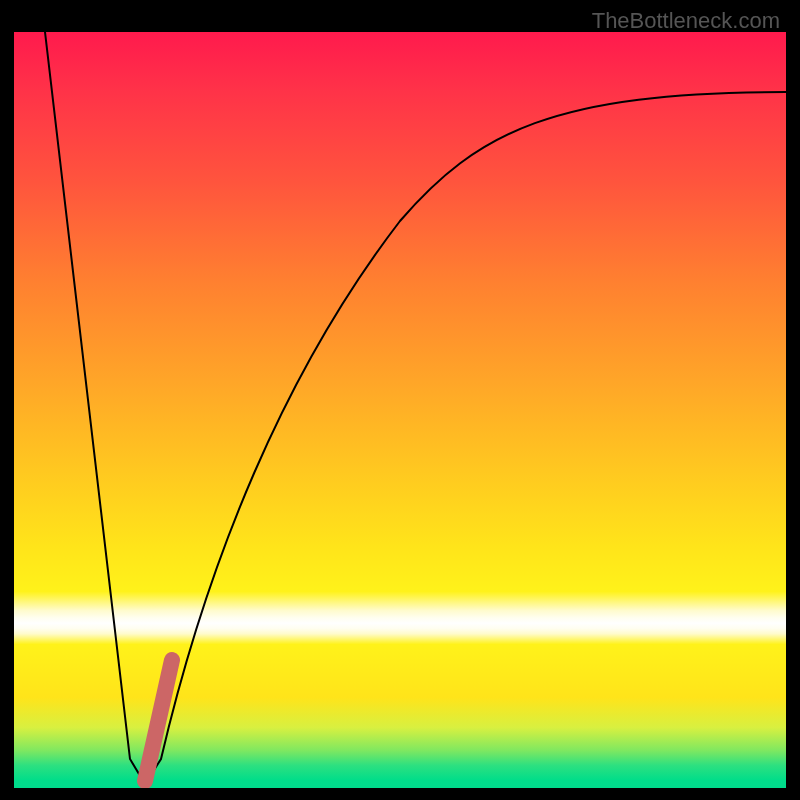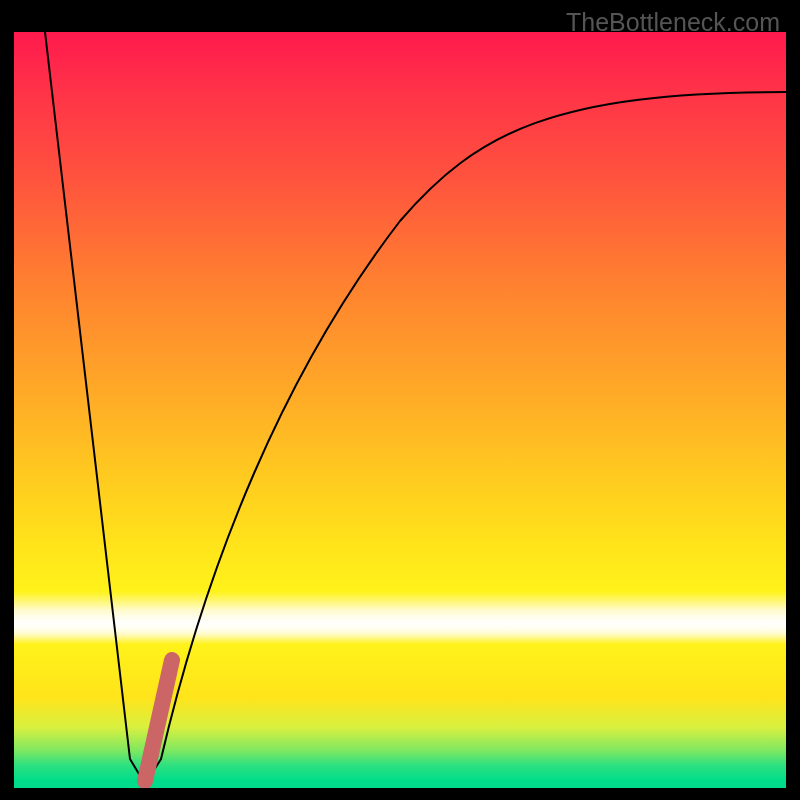--- a/index.html
+++ b/index.html
@@ -9,21 +9,21 @@
     height: 800px;
     background: #000;
     position: relative;
     font-family: Arial, sans-serif;
   }
   .watermark {
     position: absolute;
     top: 8px;
     right: 20px;
     color: #555;
-    font-size: 25px;
+    font-size: 22px;
     font-weight: normal;
     z-index: 10;
   }
   .plot-area {
     position: absolute;
     left: 14px;
     top: 32px;
     width: 772px;
     height: 756px;
     overflow: hidden;

